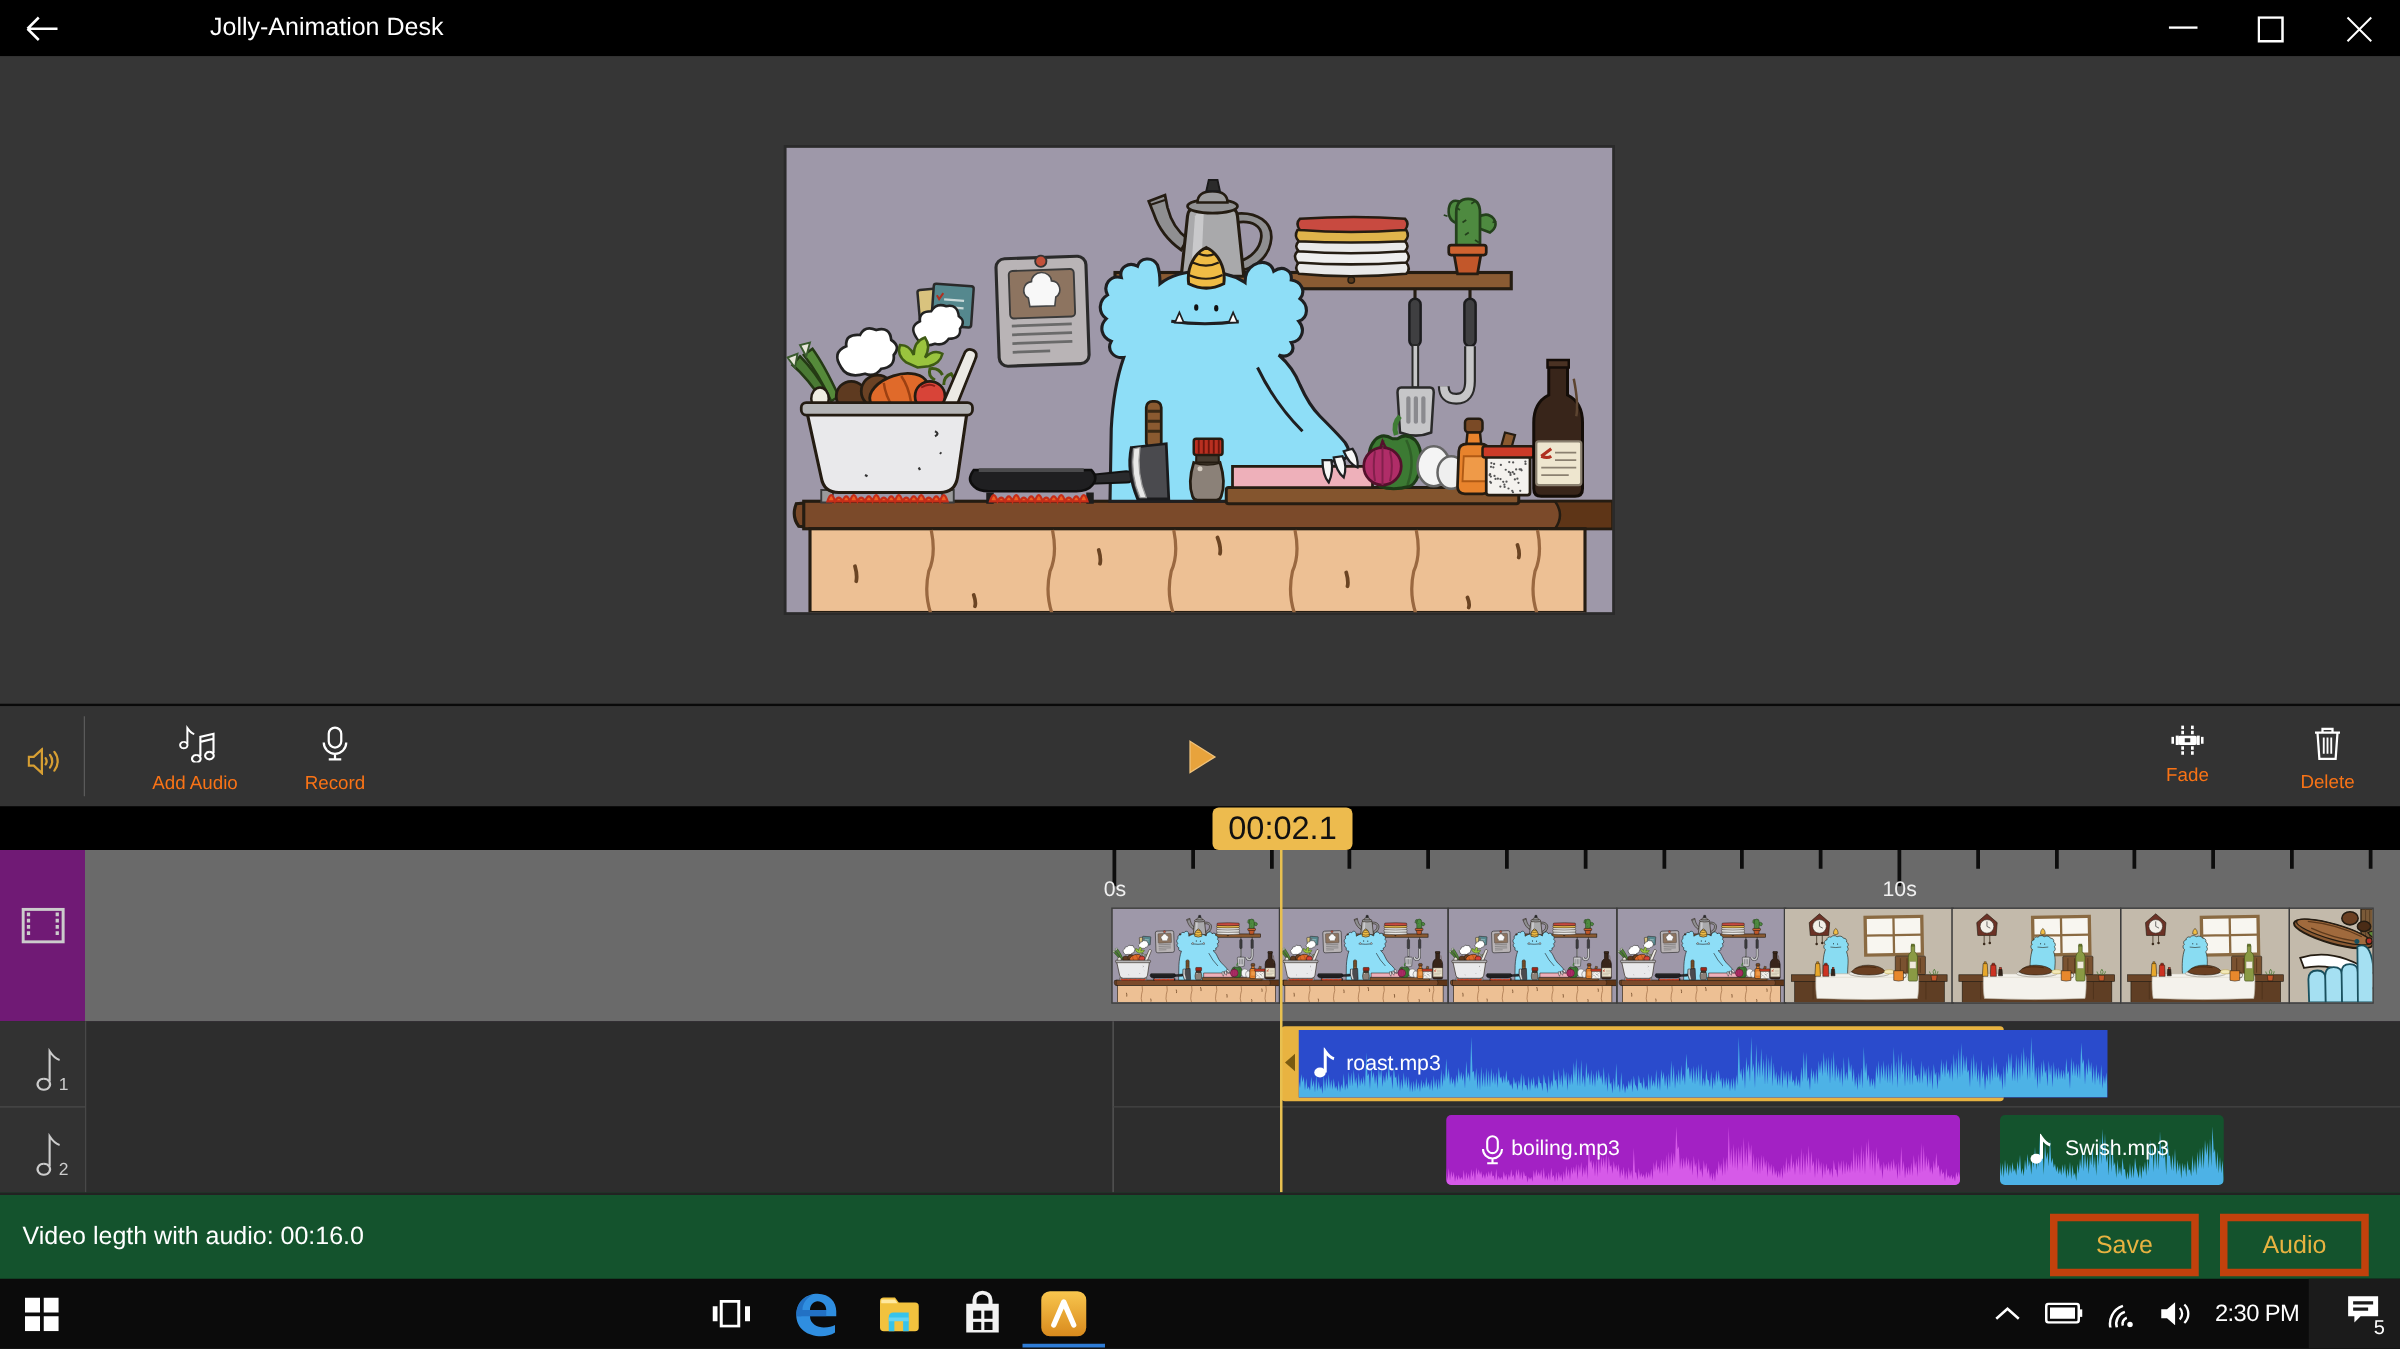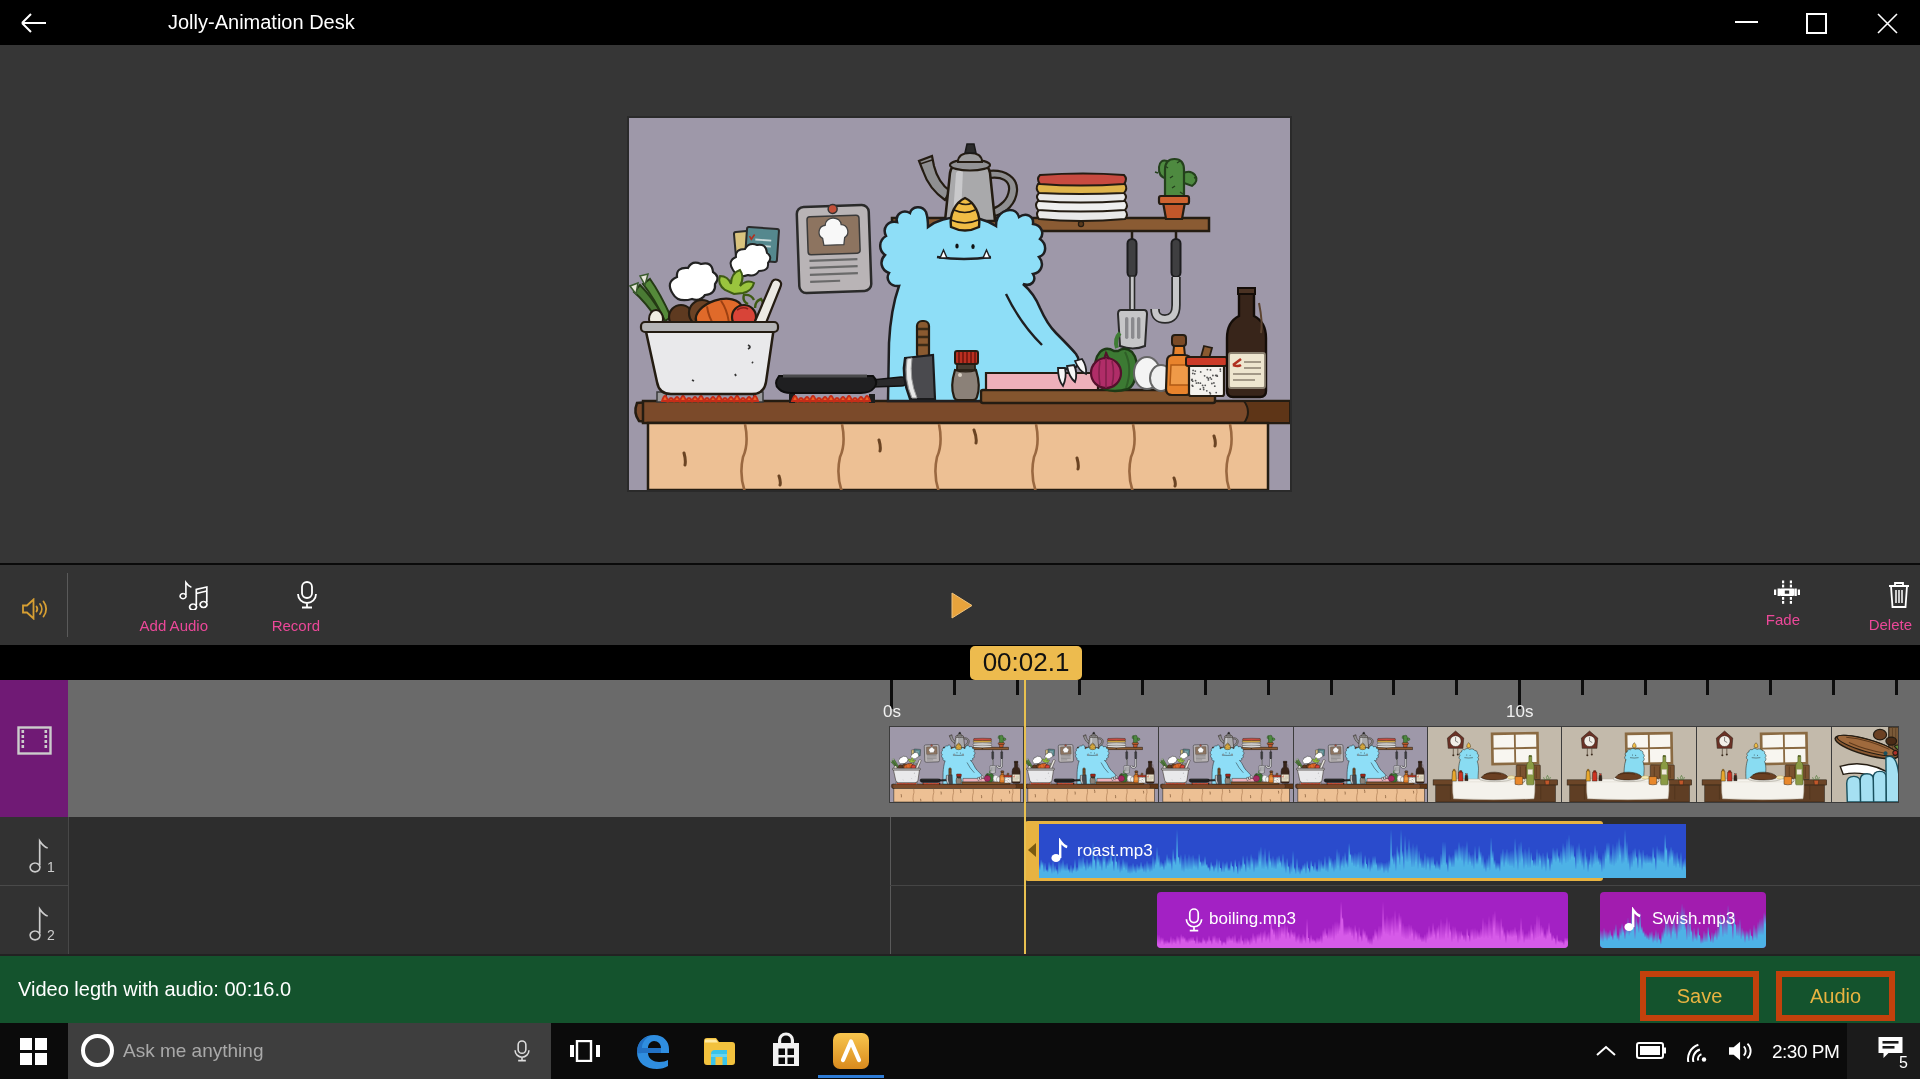--- a/index.html
+++ b/index.html
@@ -8,21 +8,21 @@
 
 #titlebar{position:absolute;left:0;top:0;width:1920px;height:45px;background:#000;}
 #titlebar .title{position:absolute;left:168px;top:11px;color:#fff;font-size:20px;text-align:center;}
 
 #preview{position:absolute;left:0;top:45px;width:1920px;height:518px;background:#363636;}
 #scenewrap{position:absolute;left:629px;top:73px;width:661px;height:372px;outline:2px solid #2a2a2a;}
 
 #sep1{position:absolute;left:0;top:563px;width:1920px;height:2px;background:#0a0a0a;}
 #toolbar{position:absolute;left:0;top:565px;width:1920px;height:80px;background:#333333;}
 #toolbar .vsep{position:absolute;left:67px;top:8px;width:1px;height:64px;background:#5a5a5a;}
-.tbtn{position:absolute;text-align:right;color:#ec4899;font-size:15px;}
+.tbtn{position:absolute;text-align:center;color:#f97316;font-size:15px;}
 .tbtn .lbl{display:block;margin-top:4px;}
 
 #strip{position:absolute;left:0;top:645px;width:1920px;height:35px;background:#000;}
 #timebox{position:absolute;left:970px;top:646px;width:112px;height:34px;background:#edbb4e;border-radius:5px;color:#111;font-size:26px;text-align:center;line-height:33px;}
 #rulerrow{position:absolute;left:0;top:680px;width:1920px;height:137px;background:#701a75;}
 #rulerbg{position:absolute;left:68px;top:0;width:1852px;height:137px;background:#6a6a6a;}
 .tick{position:absolute;top:0;width:3px;height:15px;background:#0d0d0d;}
 .tick.major{height:29px;}
 .tlabel{position:absolute;top:22px;color:#f0f0f0;font-size:17px;}
 #thumbs{position:absolute;left:890px;top:47px;height:75px;}
@@ -32,21 +32,21 @@
 #trackarea .leftcol{position:absolute;left:0;top:0;width:68px;height:137px;background:#323232;}
 #trackarea .vline{position:absolute;left:68px;top:0;width:1px;height:137px;background:#484848;}
 #trackarea .zline{position:absolute;left:890px;top:0;width:1px;height:137px;background:#5a5a5a;}
 #trackarea .hsep{position:absolute;left:890px;top:68px;width:1030px;height:1px;background:#454545;}
 #trackarea .hsepl{position:absolute;left:0;top:68px;width:68px;height:1px;background:#4a4a4a;}
 
 #roastclip{position:absolute;left:1025px;top:821px;width:578px;height:60px;background:#e8b341;border-radius:3px;}
 #roastinner{position:absolute;left:14px;top:3px;width:647px;height:54px;background:#2a4bcc;overflow:hidden;}
 .handlearrow{position:absolute;top:22px;width:0;height:0;border-top:7px solid transparent;border-bottom:7px solid transparent;}
 #boilclip{position:absolute;left:1157px;top:892px;width:411px;height:56px;background:#a321c4;border-radius:4px;overflow:hidden;}
-#swishclip{position:absolute;left:1600px;top:892px;width:166px;height:56px;background:#a21caf;border-radius:4px;overflow:hidden;}
+#swishclip{position:absolute;left:1600px;top:892px;width:179px;height:56px;background:#14532d;border-radius:4px;overflow:hidden;}
 .cliplabel{position:absolute;top:17px;color:#fff;font-size:17px;white-space:nowrap;}
 #playhead{position:absolute;left:1024px;top:679px;width:2px;height:275px;background:#e8c050;}
 
 #statusbar{position:absolute;left:0;top:954px;width:1920px;height:69px;background:#14532d;border-top:2px solid #222;}
 #statusbar .msg{position:absolute;left:18px;top:22px;color:#fff;font-size:20px;}
 .gbtn{position:absolute;top:15px;width:107px;height:38px;border:6px solid #c2410c;color:#e8b341;font-size:20px;text-align:center;line-height:38px;}
 
 #taskbar{position:absolute;left:0;top:1023px;width:1920px;height:56px;background:#0b0b0b;}
 #searchbox{position:absolute;left:68px;top:0;width:483px;height:56px;background:#3e3e3e;}
 #searchbox .ring{position:absolute;left:13px;top:11px;width:25px;height:25px;border:4px solid #fff;border-radius:50%;}
@@ -264,28 +264,20 @@
     <div class="gbtn" style="left:1776px">Audio</div>
   </div>
 
   <div id="taskbar">
     <svg class="abs" style="left:20px;top:15px" width="27" height="27" viewBox="0 0 27 27">
       <rect x="0" y="0" width="12" height="12" fill="#fff"></rect>
         <rect x="15" y="0" width="12" height="12" fill="#fff"></rect>
       <rect x="0" y="15" width="12" height="12" fill="#fff"></rect>
         <rect x="15" y="15" width="12" height="12" fill="#fff"></rect>
     </svg>
-    <div id="searchbox">
-      <div class="ring"></div>
-      <div class="ph">Ask me anything</div>
-      <svg class="abs" style="left:444px;top:14px" width="20" height="28" viewBox="0 0 26 30">
-        <rect x="8" y="2" width="10" height="16" rx="5" fill="none" stroke="#ddd" stroke-width="2"></rect>
-        <path d="M4 14 a9 9 0 0 0 18 0 M13 23 v4 M8 27.5 h10" stroke="#ddd" stroke-width="2" fill="none"></path>
-      </svg>
-    </div>
     <svg class="abs" style="left:570px;top:17px" width="30" height="22" viewBox="0 0 30 22">
       <rect x="0" y="5" width="4" height="12" fill="#fff"></rect>
       <rect x="7" y="1" width="14" height="20" fill="none" stroke="#fff" stroke-width="2.4"></rect>
       <rect x="26" y="5" width="4" height="12" fill="#fff"></rect>
     </svg>
 
     <svg class="abs appicon" style="left:634px" viewBox="0 0 38 38">
       <path d="M3 20 C3 9 11 3 20 3 c10 0 15 7 15 14 v4 H14 c0 6 6 9 11 9 4 0 7 -1 9 -2 v6 c-3 2 -7 3 -11 3 C12 37 3 31 3 20 Z M14 16 h13 c0 -4 -3 -7 -7 -7 -3 0 -6 3 -6 7 Z" fill="#2f8ee0"></path>
       <path d="M3 20 C3 12 8 5 16 4 C10 7 8 12 8 16 l6 0 c0 0 0 0 0 0 l13 0 v5 H14 c0 0 -4 0 -6 0 C7 21 3 22 3 20 Z" fill="#1b62b5" opacity="0.65"></path>
     </svg>

